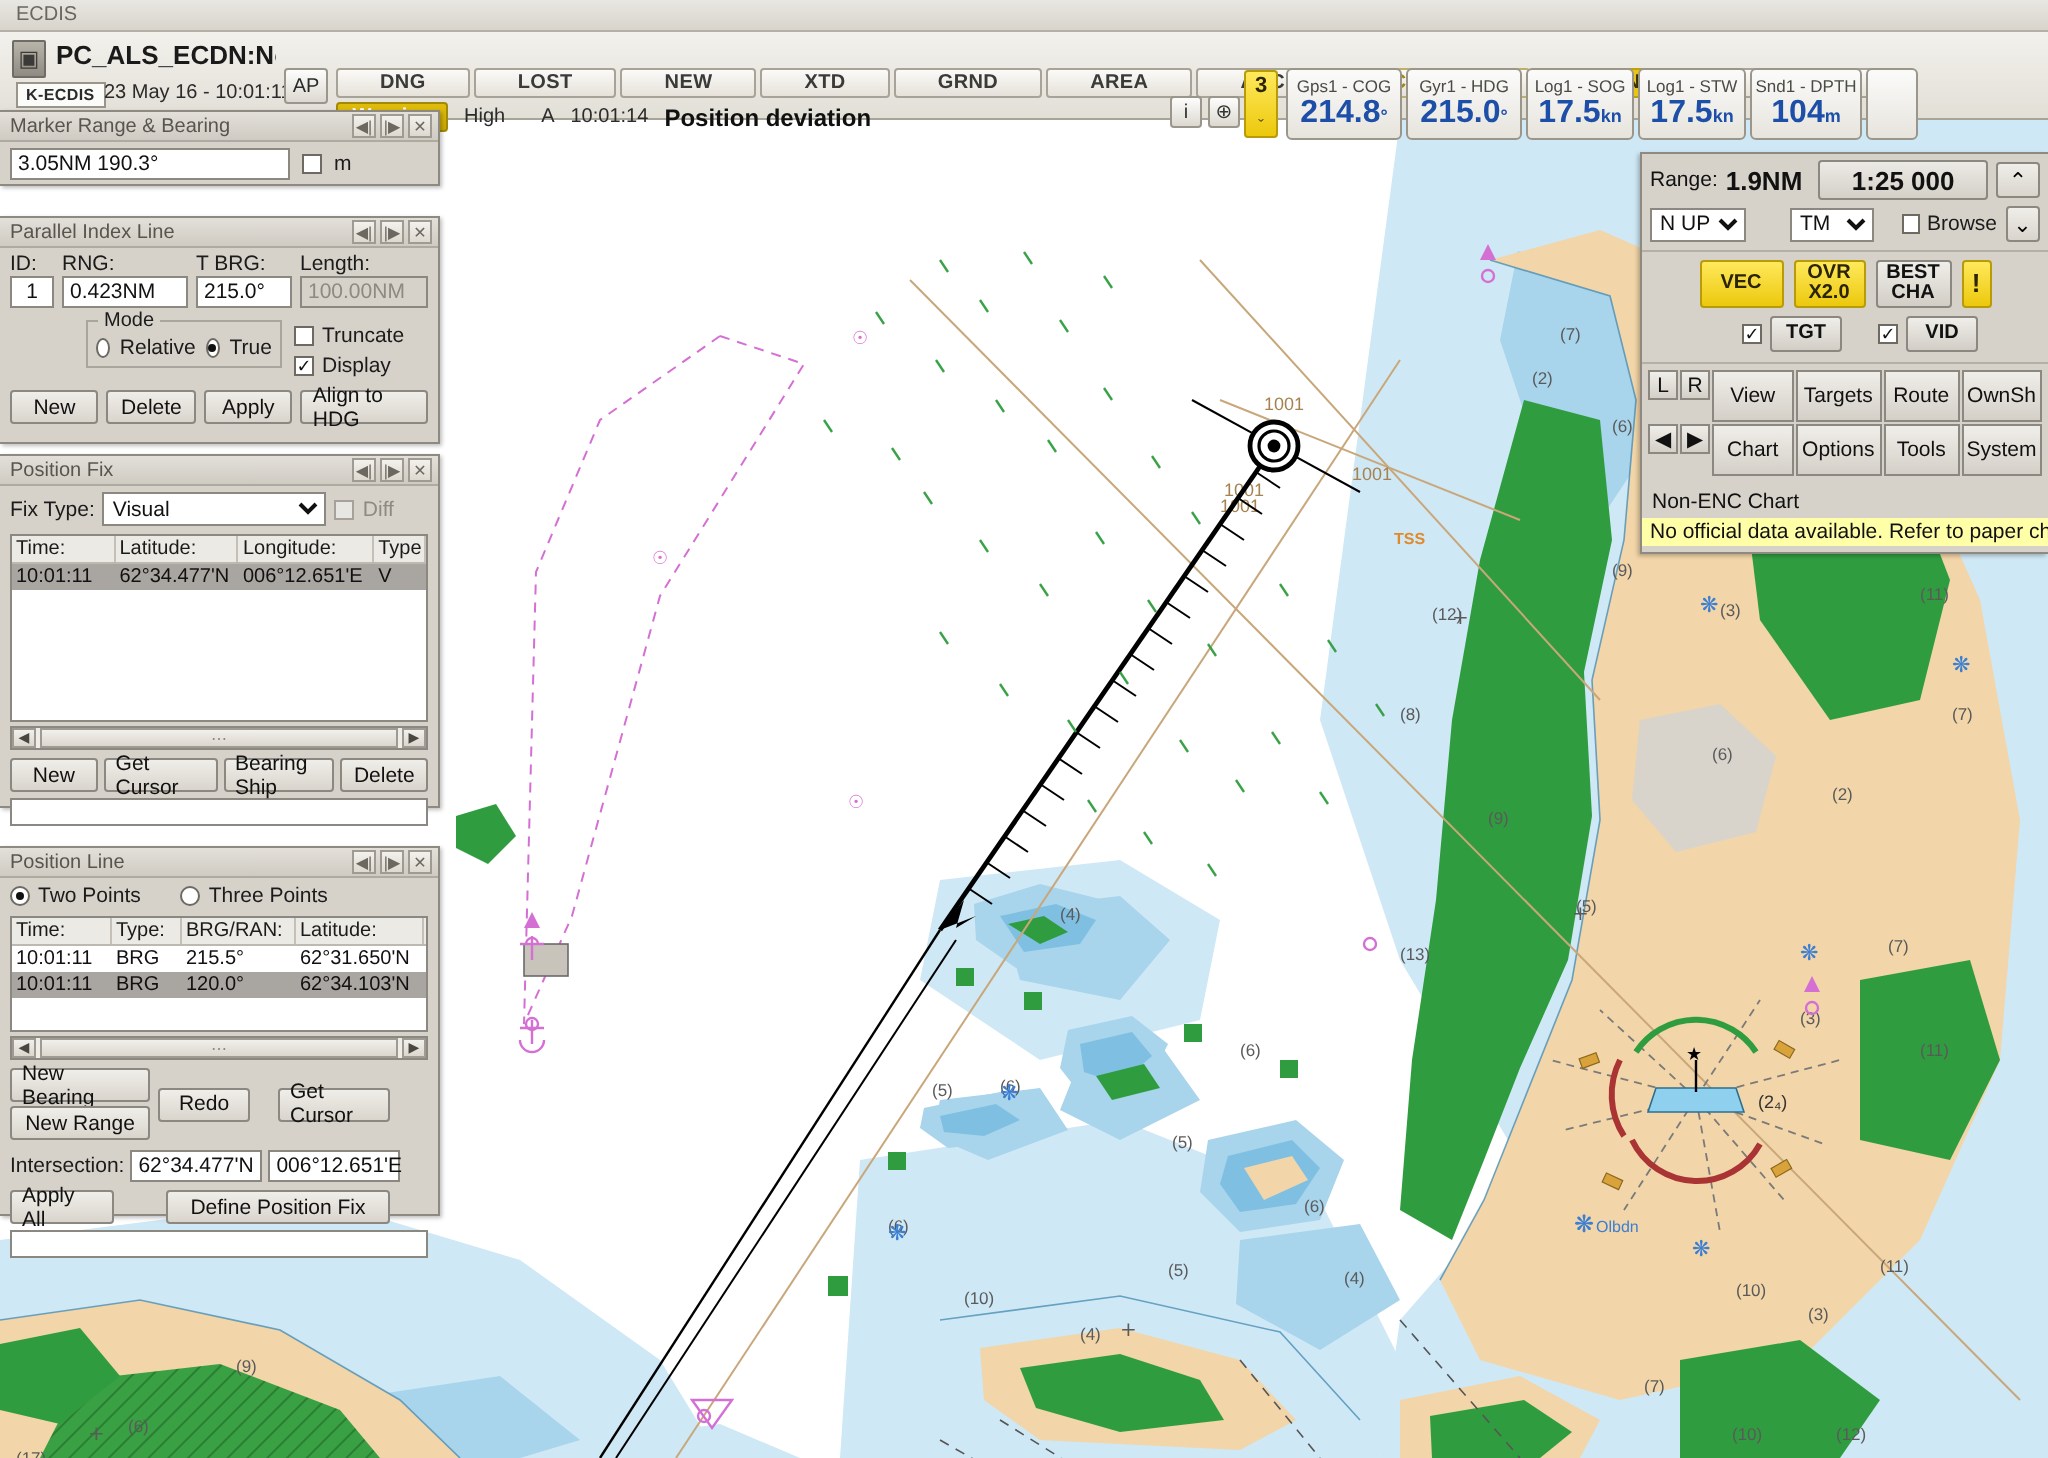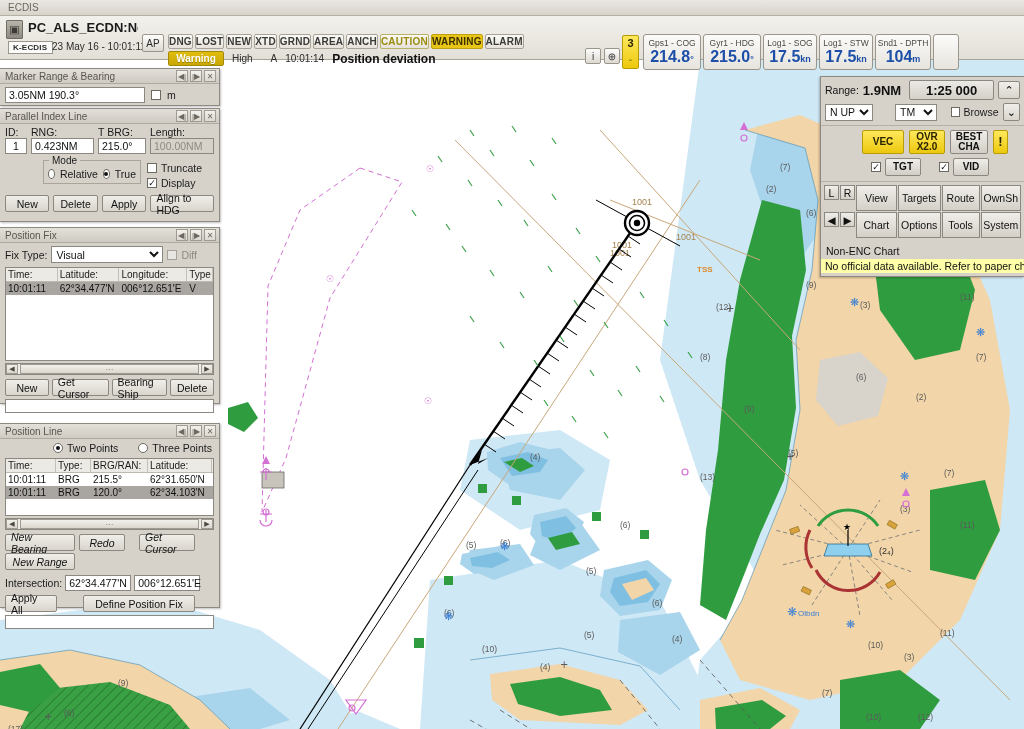--- a/index.html
+++ b/index.html
@@ -60,21 +60,21 @@
     font-size: 10px; color: #2b2b2b;
     display: flex; align-items: center; justify-content: center;
   }
 
   
   .alarm-chips {
     position: absolute; left: 168px; top: 18px;
     display: flex; gap: 2px;
   }
   .chip {
-    height: 15px; padding: 0 0;
+    height: 15px; padding: 0 21px;
     border: 1px solid #a8a399; border-radius: 2px;
     background: linear-gradient(#fbfaf7, #e6e2da);
     font-size: 10px; font-weight: bold; color: #3a3a38;
     display: flex; align-items: center; letter-spacing: .2px;
   }
   .chip.caution { color: #9a8b10; border-color: #b9b06a; }
   .chip.warning { background: #e8c516; border-color: #bfa110; color: #3a3000; }
   .chip.alarm   { color: #3a3a38; }
 
   .status-line {
@@ -670,21 +670,21 @@
         <div class="nb-label">Snd1 - DPTH</div>
         <div class="nb-value"><span>104</span><span class="unit">m</span></div>
       </div>
       <div class="nav-box cut" style="width:26px">
         
         
       </div>
     </div>
   </div>
 
-  <div class="panel" style="top:68px; width:220px; height:38px;">
+  <div class="panel" style="top:55px; width:220px; height:38px;">
     <div class="panel-head">
       <div class="ptitle">Marker Range &amp; Bearing</div>
       <div class="pbtns">
         <div class="pbtn">◀|</div>
         <div class="pbtn">|▶</div>
         <div class="pbtn">✕</div>
       </div>
     </div>
     <div class="panel-body" style="padding:3px 5px">
       <div style="display:flex; align-items:center; gap:6px;">
@@ -810,21 +810,21 @@
   <div class="panel" style="top:423px; width:220px; height:185px;">
     <div class="panel-head">
       <div class="ptitle">Position Line</div>
       <div class="pbtns">
         <div class="pbtn">◀|</div>
         <div class="pbtn">|▶</div>
         <div class="pbtn">✕</div>
       </div>
     </div>
     <div class="panel-body" style="padding:3px 5px">
-      <div style="display:flex; align-items:center; gap:4px;margin-left:48px;">
+      <div style="display:flex; align-items:center; gap:4px;">
         <span class="radio">
             <span class="dot"></span>
           </span>
         <span class="lbl">Two Points</span>
         <span class="radio" style="margin-left:16px"></span>
         <span class="lbl">Three Points</span>
       </div>
 
       <div class="grid-tbl" style="height:58px; margin-top:4px;">
         <div class="grid-hdr">
@@ -846,21 +846,21 @@
           <div style="width:64px">62°34.103'N</div>
         </div>
       </div>
 
       <div class="hscroll" style="margin-top:2px;">
         <div class="sarrow">◀</div>
         <div class="sthumb">⋯</div>
         <div class="sarrow" style="margin-left:auto">▶</div>
       </div>
 
-      <div style="display:flex; gap:4px; margin-top:4px; align-items:flex-start;font-style:italic;">
+      <div style="display:flex; gap:4px; margin-top:4px; align-items:center;">
         <div style="display:flex; flex-direction:column; gap:2px;">
           <div class="btn" style="width:70px">New Bearing</div>
           <div class="btn" style="width:70px">New Range</div>
         </div>
         <div class="btn" style="width:46px; ">Redo</div>
         <div class="btn" style="width:56px; margin-left:10px;">Get Cursor</div>
       </div>
 
       <div style="display:flex; align-items:center; gap:3px; margin-top:5px;">
         <span class="lbl">Intersection:</span>
@@ -890,21 +890,21 @@
       <select class="sel-in" style="width:54px; margin-left:18px">
         <option>TM</option>
       </select>
       <span class="cbox" style="margin-left:10px"></span>
       <span class="lbl">Browse</span>
       <div class="chev-btn" style="margin-left:auto">⌄</div>
     </div>
 
     <div class="divider"></div>
 
-    <div class="rrow" style="justify-content:flex-end; gap:5px; padding:3px 16px">
+    <div class="rrow" style="justify-content:center; gap:5px; padding:3px 16px">
       <div class="ybtn" style="width:42px; height:24px">VEC</div>
       <div class="ybtn" style="width:36px; height:24px">
         <span>OVR</span>
         <span>X2.0</span>
       </div>
       <div class="gbtn" style="width:38px; height:24px">
         <span>BEST</span>
         <span>CHA</span>
       </div>
       <div class="ybtn" style="width:15px; height:24px; font-size:13px">!</div>

